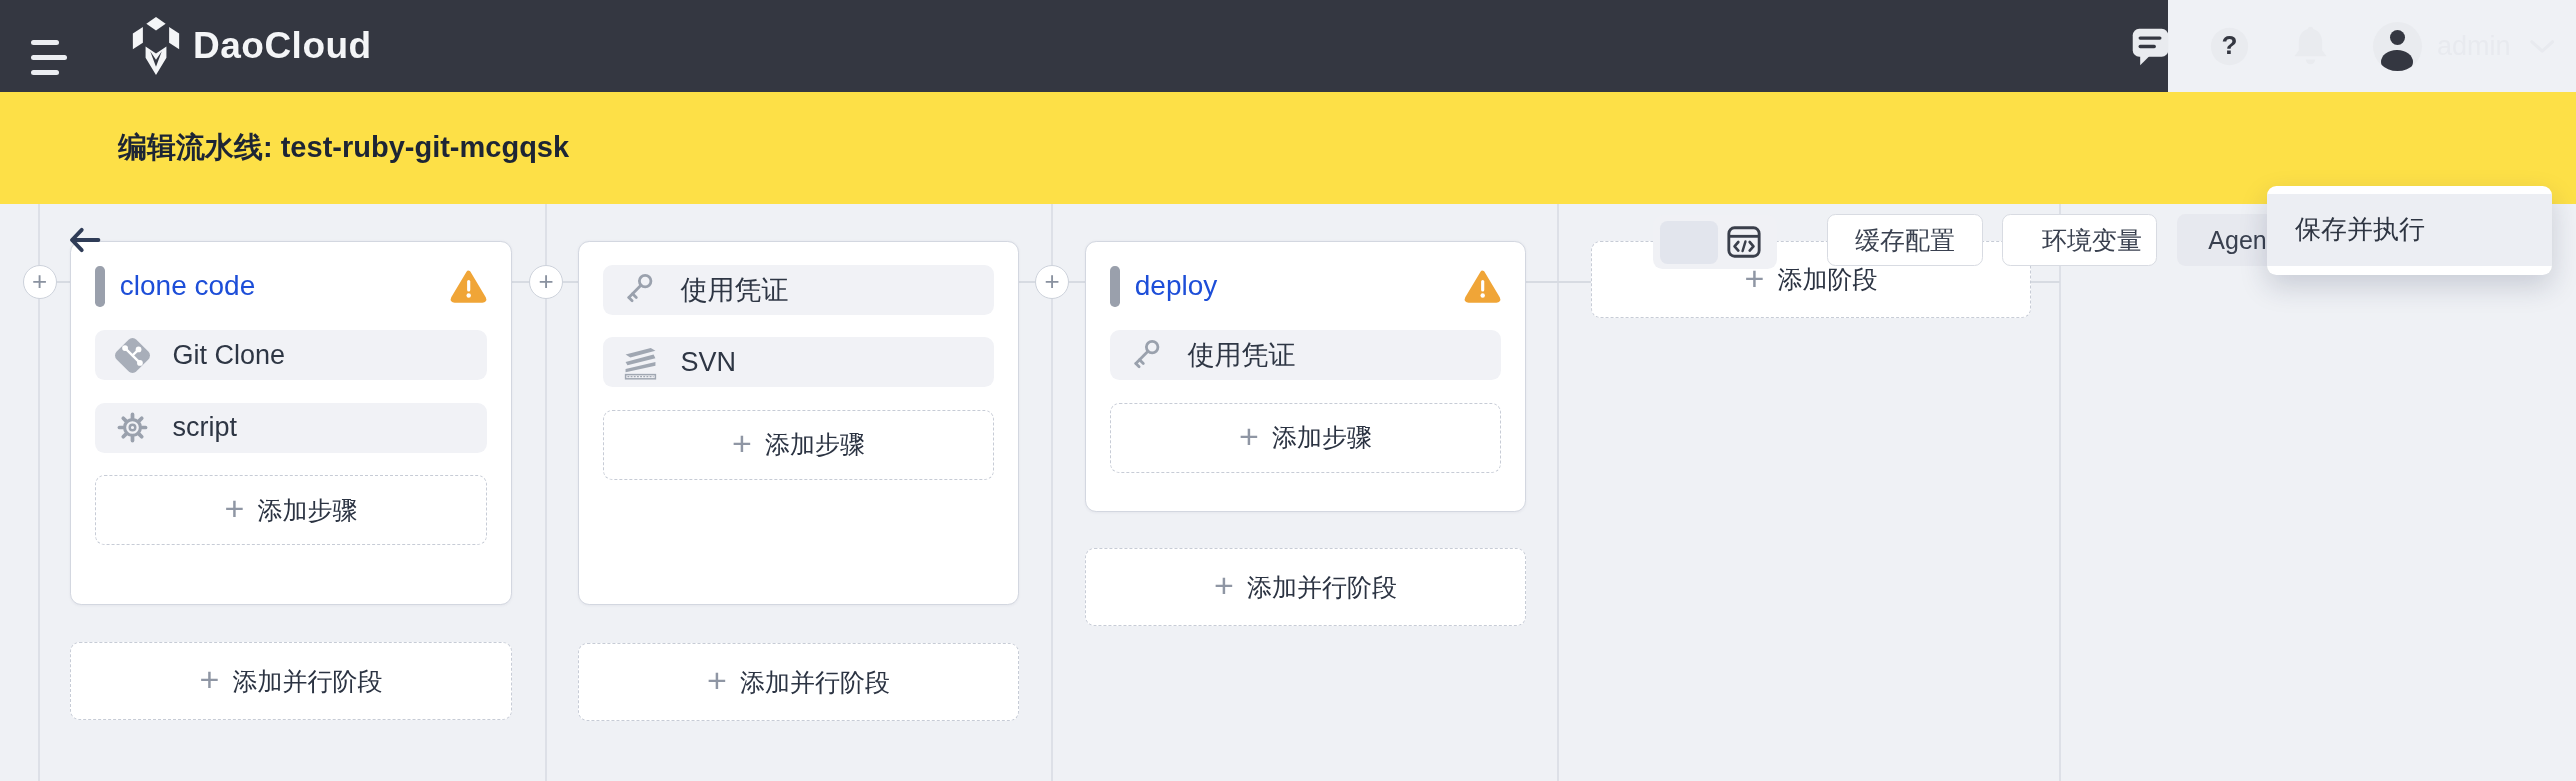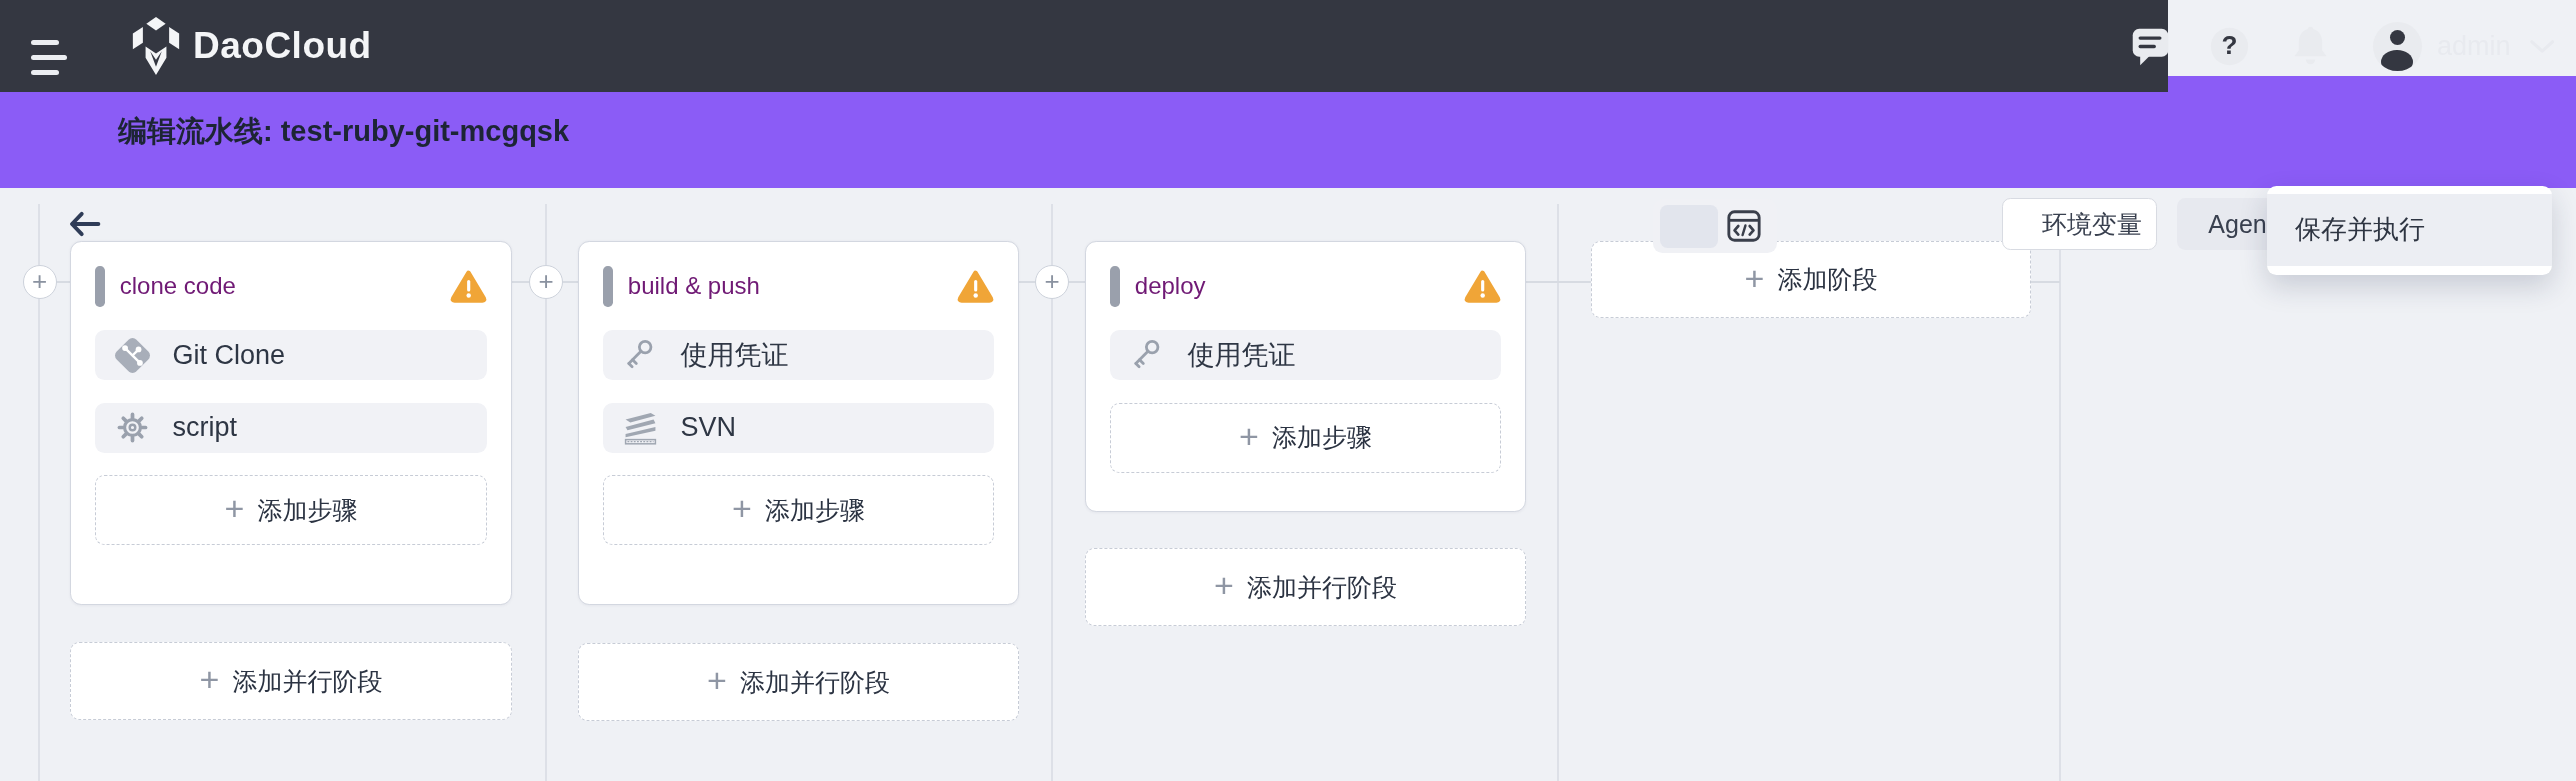--- a/index.html
+++ b/index.html
@@ -21,21 +21,21 @@
   #tb-bell { left:2289px; width:43px; }
   #tb-avatar { left:2373px; width:49px; }
   #tb-admin { position:absolute; left:2437px; top:0; height:92px; display:flex; align-items:center; color:#e8eaef; font-size:27px; }
   #tb-caret { left:2529px; width:26px; }
 
   .avatar-wrap { width:49px; height:49px; border-radius:50%; background:#e9ebef; overflow:hidden; position:relative; }
   .avatar-head { position:absolute; left:17px; top:8.4px; width:15px; height:15px; border-radius:50%; background:#343741; }
   .avatar-body { position:absolute; left:8.4px; top:28px; width:32px; height:24.4px; border-radius:50%; background:#343741; }
 
   
-  #toolbar { position:absolute; left:0; top:76px; width:2576px; height:112px; background:#8b5cf6; z-index:20; }
+  #toolbar { position:absolute; left:0; top:92px; width:2576px; height:112px; background:#fde047; z-index:20; }
   #back-btn { position:absolute; left:66px; top:131px; width:37px; height:34px; cursor:pointer; }
   #page-title { position:absolute; left:118px; top:0; height:112px; display:flex; align-items:center; font-size:29px; font-weight:700; color:#1d2535; }
 
   #view-toggle { position:absolute; left:1653px; top:123px; width:124px; height:54px; background:#f0f1f5; border-radius:9.4px; }
   #view-toggle .seg-visual { position:absolute; left:6.6px; top:5.6px; width:58px; height:43px; background:#e2e5ed; border-radius:7.5px; cursor:pointer; }
   #view-toggle .seg-code { position:absolute; right:6.6px; top:5.6px; width:52px; height:43px; display:flex; align-items:center; justify-content:center; cursor:pointer; }
 
   .tool-btn { position:absolute; top:122px; height:52px; border-radius:8.4px; display:flex; align-items:center; justify-content:center; font-size:25px; color:#39404f; cursor:pointer; }
   .tool-btn.outlined { background:#ffffff; border:1.9px solid #d8dbe2; }
   #btn-cache { left:1827px; width:156px; }
@@ -53,21 +53,21 @@
   #h-connector { position:absolute; left:39px; top:77px; width:2021px; height:1.9px; background:#d7dbe2; }
   .plus-circle { position:absolute; top:61px; width:34px; height:34px; border-radius:50%; background:#ffffff; border:1.9px solid #cdd2db; color:#8a92a0; font-size:26px; font-weight:300; display:flex; align-items:center; justify-content:center; line-height:1; cursor:pointer; z-index:5; padding-bottom:2.8px; }
 
   .stage-card { position:absolute; background:#ffffff; border:1.9px solid #d3d7e0; border-radius:11.2px; padding:22.5px 24.4px 17px 24.4px; box-shadow:0 0.9px 2.8px rgba(30,40,70,0.05); z-index:3; }
   #card1 { left:70px;  top:37px; width:442px; height:364px; }
   #card2 { left:578px; top:37px; width:441px; height:364px; }
   #card3 { left:1085px; top:37px; width:441px; height:271px; }
 
   .stage-header { display:flex; align-items:center; height:43px; margin-bottom:22.5px; }
   .drag-handle { width:9.4px; height:41px; background:#9aa0ac; border-radius:4.7px; cursor:grab; }
-  .stage-title { margin-left:15px; font-size:24px; font-weight:500; color:#701a75; }
+  .stage-title { margin-left:15px; font-size:28px; font-weight:500; color:#1d4ed8; }
   .stage-warning { margin-left:auto; display:flex; align-items:center; }
 
   .step-row { height:50px; background:#f1f2f6; border-radius:9.4px; display:flex; align-items:center; padding-left:17px; margin-bottom:22.5px; cursor:pointer; }
   .step-icon { width:41px; height:41px; display:flex; align-items:center; justify-content:center; }
   .step-label { margin-left:19px; font-size:27px; color:#2e3644; }
 
   .dashed-btn { border:1.9px dashed #c7ccd6; border-radius:9.4px; background:#ffffff; display:flex; align-items:center; justify-content:center; gap:13px; cursor:pointer; }
   .dashed-btn .plus { color:#8f96a4; font-size:34px; font-weight:300; line-height:1; transform:translateY(-1.9px); }
   .dashed-btn .lbl { font-size:25px; color:#2b3342; }
   .add-step { height:70px; width:100%; margin-top:3.7px; }
@@ -148,20 +148,21 @@
       <svg width="36" height="36" viewBox="0 0 38 38">
         <rect x="3" y="4" width="32" height="30" rx="6" fill="none" stroke="#3a3f4b" stroke-width="3"></rect>
         <line x1="3" y1="13" x2="35" y2="13" stroke="#3a3f4b" stroke-width="3"></line>
         <polyline points="13,19 9,23.5 13,28" fill="none" stroke="#3a3f4b" stroke-width="2.8" stroke-linecap="round" stroke-linejoin="round"></polyline>
         <polyline points="25,19 29,23.5 25,28" fill="none" stroke="#3a3f4b" stroke-width="2.8" stroke-linecap="round" stroke-linejoin="round"></polyline>
         <line x1="20.5" y1="18.5" x2="17.5" y2="28.5" stroke="#3a3f4b" stroke-width="2.6" stroke-linecap="round"></line>
       </svg>
     </div>
   </div>
 
+  <div id="btn-cache" class="tool-btn outlined">缓存配置</div>
   <div id="btn-env" class="tool-btn outlined">环境变量</div>
   <div id="btn-agent" class="tool-btn">Agent 设置</div>
   <div id="btn-save" class="tool-btn">保存</div>
   <div id="btn-save-caret">
     <svg width="24.4" height="15" viewBox="0 0 26 16">
       <polyline points="3,3 13,12 23,3" fill="none" stroke="#ffffff" stroke-width="3.4" stroke-linecap="round" stroke-linejoin="round"></polyline>
     </svg>
   </div>
 </div>
 
@@ -225,31 +226,20 @@
       </div>
       <div class="step-label">script</div>
     </div>
     <div class="dashed-btn add-step">
       <span class="plus">+</span>
       <span class="lbl">添加步骤</span>
     </div>
   </div>
 
   <div id="card2" class="stage-card">
-    <div class="stage-header">
-      <div class="drag-handle"></div>
-      <div class="stage-title">build &amp; push</div>
-      <div class="stage-warning">
-        <svg width="37" height="34" viewBox="0 0 40 36">
-          <path d="M20 4 L36.5 31.5 Q37.5 33.5 35 33.5 L5 33.5 Q2.5 33.5 3.5 31.5 Z" fill="#f0a537" stroke="#f0a537" stroke-width="5" stroke-linejoin="round"></path>
-          <rect x="18.5" y="11.5" width="3.4" height="12.5" rx="1.7" fill="#ffffff"></rect>
-          <circle cx="20.2" cy="28.3" r="2.4" fill="#ffffff"></circle>
-        </svg>
-      </div>
-    </div>
     <div class="step-row">
       <div class="step-icon">
         <svg width="41" height="41" viewBox="0 0 44 44">
           <circle cx="27" cy="13" r="6.2" fill="none" stroke="#9aa1ad" stroke-width="3"></circle>
           <line x1="22.5" y1="17.5" x2="9.5" y2="30.5" stroke="#9aa1ad" stroke-width="3" stroke-linecap="round"></line>
           <line x1="13.5" y1="26.5" x2="17.5" y2="30.5" stroke="#9aa1ad" stroke-width="3" stroke-linecap="round"></line>
           <line x1="9.5" y1="30.5" x2="13" y2="34" stroke="#9aa1ad" stroke-width="3" stroke-linecap="round"></line>
         </svg>
       </div>
       <div class="step-label">使用凭证</div>

